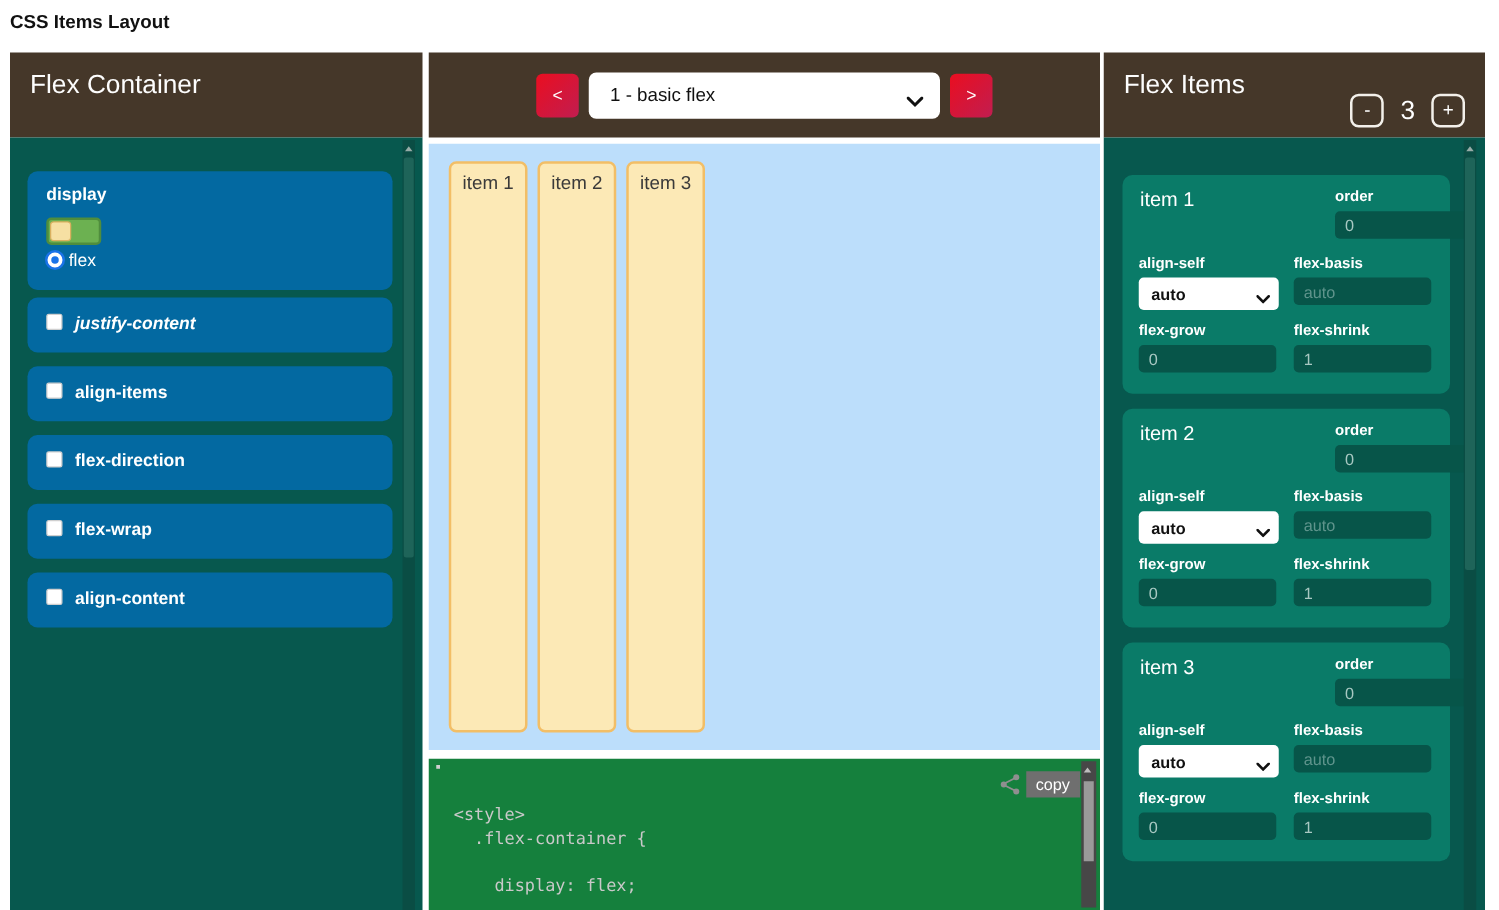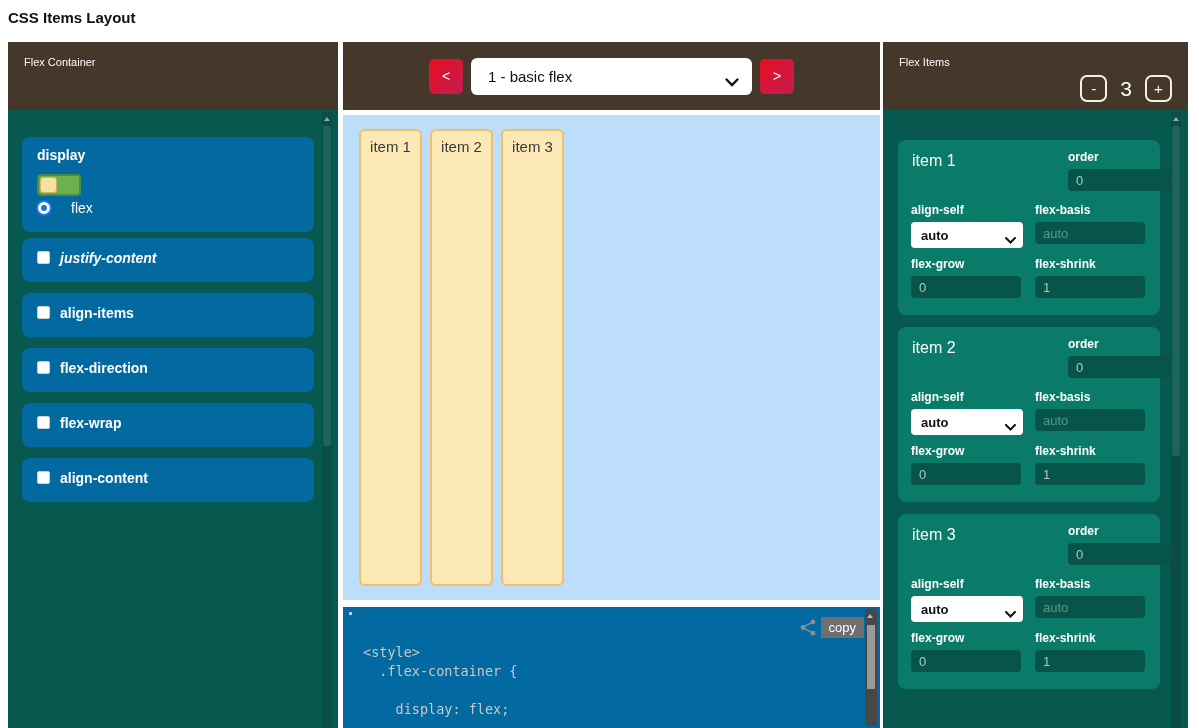--- a/index.html
+++ b/index.html
@@ -3,21 +3,21 @@
 <meta charset="utf-8">
 <style>
   html,body{margin:0;padding:0;background:#fff;}
   .screen{position:relative;width:1199px;height:728px;background:#ffffff;overflow:hidden;
           font-family:"Liberation Sans",sans-serif;}
   .page-title{position:absolute;left:8px;top:9px;font-size:15px;font-weight:bold;color:#111;}
 
   
   .panel{position:absolute;top:42px;}
   .panel-header{position:relative;height:68px;background:#453729;color:#fff;box-sizing:border-box;}
-  .panel-header .ph-title{position:absolute;left:16px;top:14px;font-size:11px;color:#fdfdfd;}
+  .panel-header .ph-title{position:absolute;left:16px;top:14px;font-size:21px;color:#fdfdfd;}
   .panel-body{position:absolute;left:0;right:0;top:68px;background:#07584e;}
 
   
   .vscroll{position:absolute;width:10px;background:#0a4d44;}
   .vscroll .thumb{position:absolute;left:1px;width:8px;background:#1e6459;border-radius:2px;}
   .tri-up{position:absolute;left:2px;top:5px;width:0;height:0;
           border-left:3px solid transparent;border-right:3px solid transparent;
           border-bottom:4px solid #97aca7;}
   .code-scroll{position:absolute;right:3px;top:2px;bottom:2px;width:12px;background:#474747;}
   .code-scroll .thumb{position:absolute;left:2px;top:16px;width:8px;height:64px;background:#9a9a9a;}
@@ -26,21 +26,21 @@
   
   .panel-left{left:8px;width:330px;height:686px;}
   .panel-left .panel-body{height:618px;}
   .card{position:absolute;left:14px;width:292px;background:#0369a1;border-radius:8px;box-sizing:border-box;}
   .display-card{top:27px;height:95px;}
   .card .card-label{position:absolute;left:15px;top:10px;font-size:14px;font-weight:bold;color:#fff;}
   .toggle{position:absolute;left:15px;top:37px;width:40px;height:18px;background:#6cb151;
           border:2px solid #4f8d3d;border-radius:4px;cursor:pointer;}
   .toggle .knob{position:absolute;left:1px;top:1px;width:15px;height:14px;background:#f6e0a3;
           border:1px solid #d9b05f;border-radius:3px;}
-  .radio-row{position:absolute;left:14px;top:63px;display:flex;align-items:center;gap:19px;}
+  .radio-row{position:absolute;left:14px;top:63px;display:flex;align-items:center;gap:3px;}
   .radio{width:12px;height:12px;border:2px solid #1a73e8;border-radius:50%;background:#fff;
          display:flex;align-items:center;justify-content:center;}
   .radio .dot{width:6px;height:6px;border-radius:50%;background:#1a73e8;}
   .radio-row .radio-label{font-size:14px;color:#fff;}
   .prop-card{height:44px;}
   .prop-card .checkbox{position:absolute;left:15px;top:13px;width:13px;height:13px;background:#fff;
           border:1px solid #cfcfcf;border-radius:2px;box-sizing:border-box;cursor:pointer;}
   .prop-card .card-label{left:38px;top:12px;}
   .pc0{top:128px;font-style:italic;} .pc1{top:183px;text-align:right;} .pc2{top:238px;} .pc3{top:293px;padding-left:17px;} .pc4{top:348px;}
   .scroll-left{top:2px;right:6px;height:616px;}
@@ -57,21 +57,21 @@
            font-size:15px;padding-left:17px;appearance:none;-webkit-appearance:none;
            font-family:"Liberation Sans",sans-serif;}
   .sel-chevron{position:absolute;pointer-events:none;}
   .demo-chevron{right:13px;top:15px;}
 
   .preview{position:absolute;left:343px;top:115px;width:537px;height:485px;background:#bcdefb;
            box-sizing:border-box;padding:14px 0 0 16px;display:flex;gap:8px;}
   .flex-item{width:63px;height:457px;background:#fce9b6;border:2px solid #f2be66;border-radius:6px;
            box-sizing:border-box;text-align:center;padding-top:7px;font-size:15px;color:#3a3a3a;}
 
-  .code-block{position:absolute;left:343px;top:607px;width:537px;height:121px;background:#0369a1;
+  .code-block{position:absolute;left:343px;top:607px;width:537px;height:121px;background:#15803d;
            overflow:hidden;}
   .code-dot{position:absolute;left:6px;top:5px;width:3px;height:3px;background:#cfcfcf;}
   .code-pre{position:absolute;left:20px;top:36px;margin:0;font-family:"DejaVu Sans Mono",monospace;
            font-size:13.5px;line-height:19px;color:#c9c9c9;white-space:pre;}
   .share-icon{position:absolute;right:62px;top:11px;}
   .copy-btn{position:absolute;right:16px;top:10px;background:#6f6f6f;color:#fff;border:none;
            font-size:13px;padding:3px 8px;font-family:"Liberation Sans",sans-serif;cursor:pointer;}
 
   
   .panel-right{left:883px;width:305px;height:686px;}

